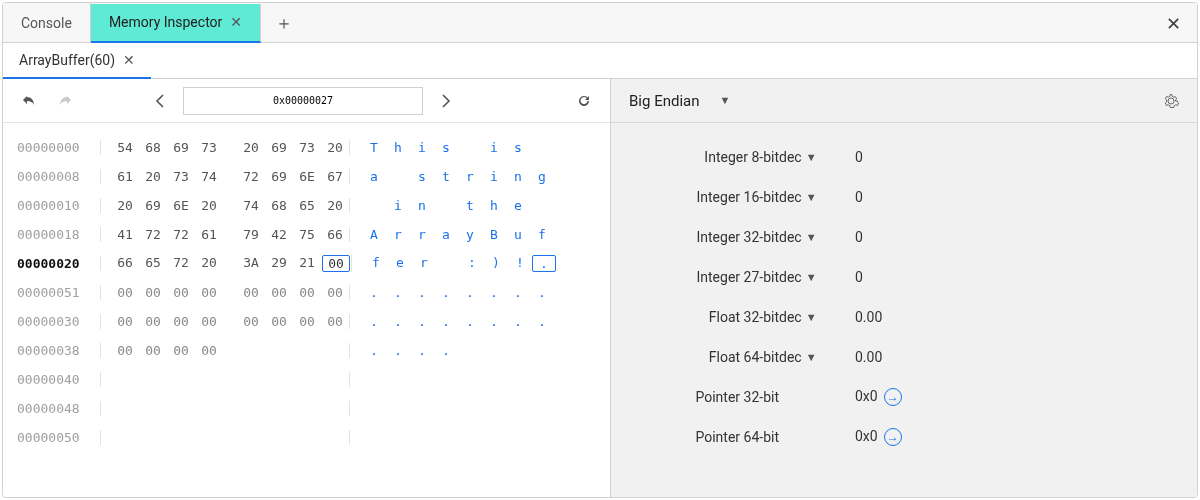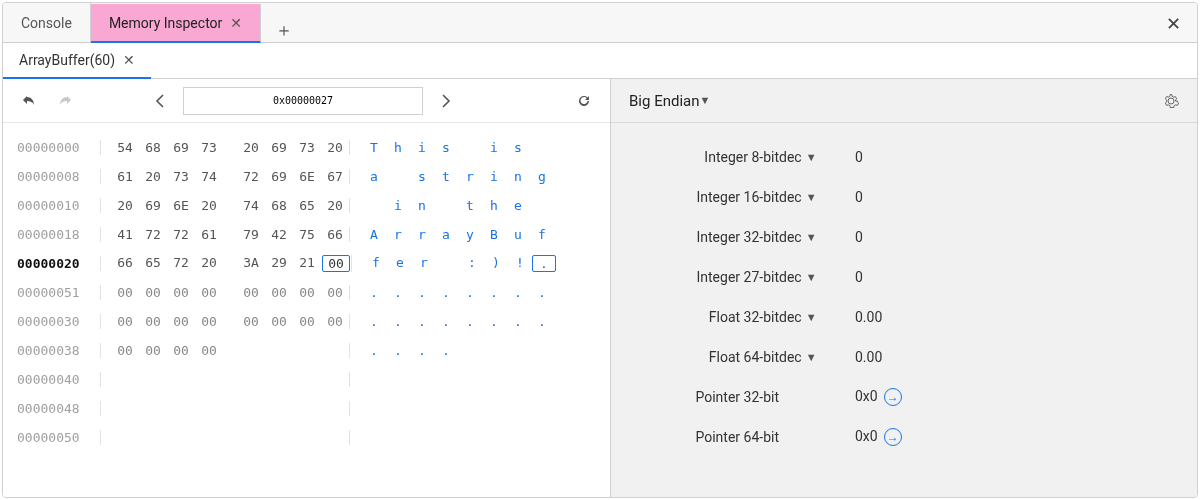--- a/index.html
+++ b/index.html
@@ -17,39 +17,39 @@
     height: 496px;
     margin: 2px;
     border: 1px solid #d0d0d0;
     border-radius: 4px;
     display: flex;
     flex-direction: column;
     overflow: hidden;
   }
   .outer-tabs {
     display: flex;
-    align-items: flex-end;
+    align-items: center;
     height: 40px;
     border-bottom: 1px solid #d0d0d0;
     background: #f7f7f7;
     position: relative;
   }
   .outer-tab {
     padding: 0 18px;
     height: 100%;
     display: flex;
     align-items: center;
     font-size: 14px;
     color: #555;
     cursor: default;
     border-right: 1px solid #d0d0d0;
     gap: 8px;
   }
   .outer-tab.active {
-    background: #f9a8d4;
+    background: #5eead4;
     color: #222;
     border-bottom: 2px solid #1a73e8;
     margin-bottom: -1px;
   }
   .add-tab {
     padding: 0 14px;
     color: #555;
     font-size: 18px;
   }
   .outer-close {
@@ -177,21 +177,21 @@
     display:flex;
     align-items:center;
     padding: 0 18px;
     border-bottom: 1px solid #d8d8d8;
   }
   .endian {
     font-size: 15px;
     color:#222;
     display:flex;
     align-items:center;
-    gap:0;
+    gap:20px;
   }
   .chev { font-size:11px; color:#555; }
   .gear-slot { margin-left:auto; color:#555; font-size:15px; }
   .val-list { padding: 14px 18px; display:flex; flex-direction:column;text-align:right; }
   .val-row {
     display:flex;
     align-items:center;
     height: 40px;
     font-size:14px;
     color:#333;

